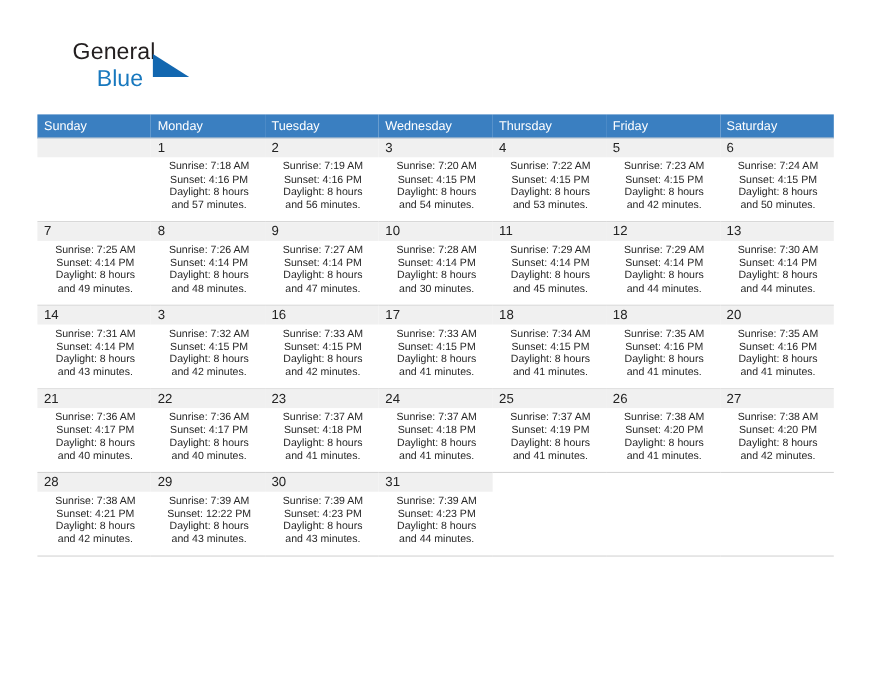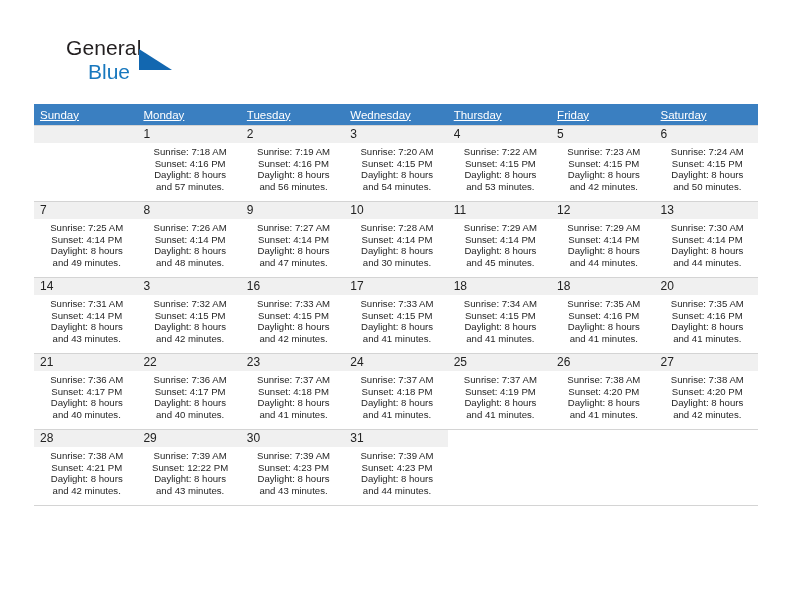--- a/index.html
+++ b/index.html
@@ -96,21 +96,20 @@
   }
   .calendar th {
     background: #3a7fc1;
     color: #ffffff;
     font-size: 11.5px;
     font-weight: normal;
     text-align: left;
     padding: 4px 0 4px 6px;
     height: 13px;
     border: none;
-    text-decoration: underline;
   }
   .calendar td {
     vertical-align: top;
     border-top: 1px solid #d4d4d4;
     border-bottom: 1px solid #d4d4d4;
     height: 75px;
     padding: 0;
   }
   .cell-inner {
     position: relative;

